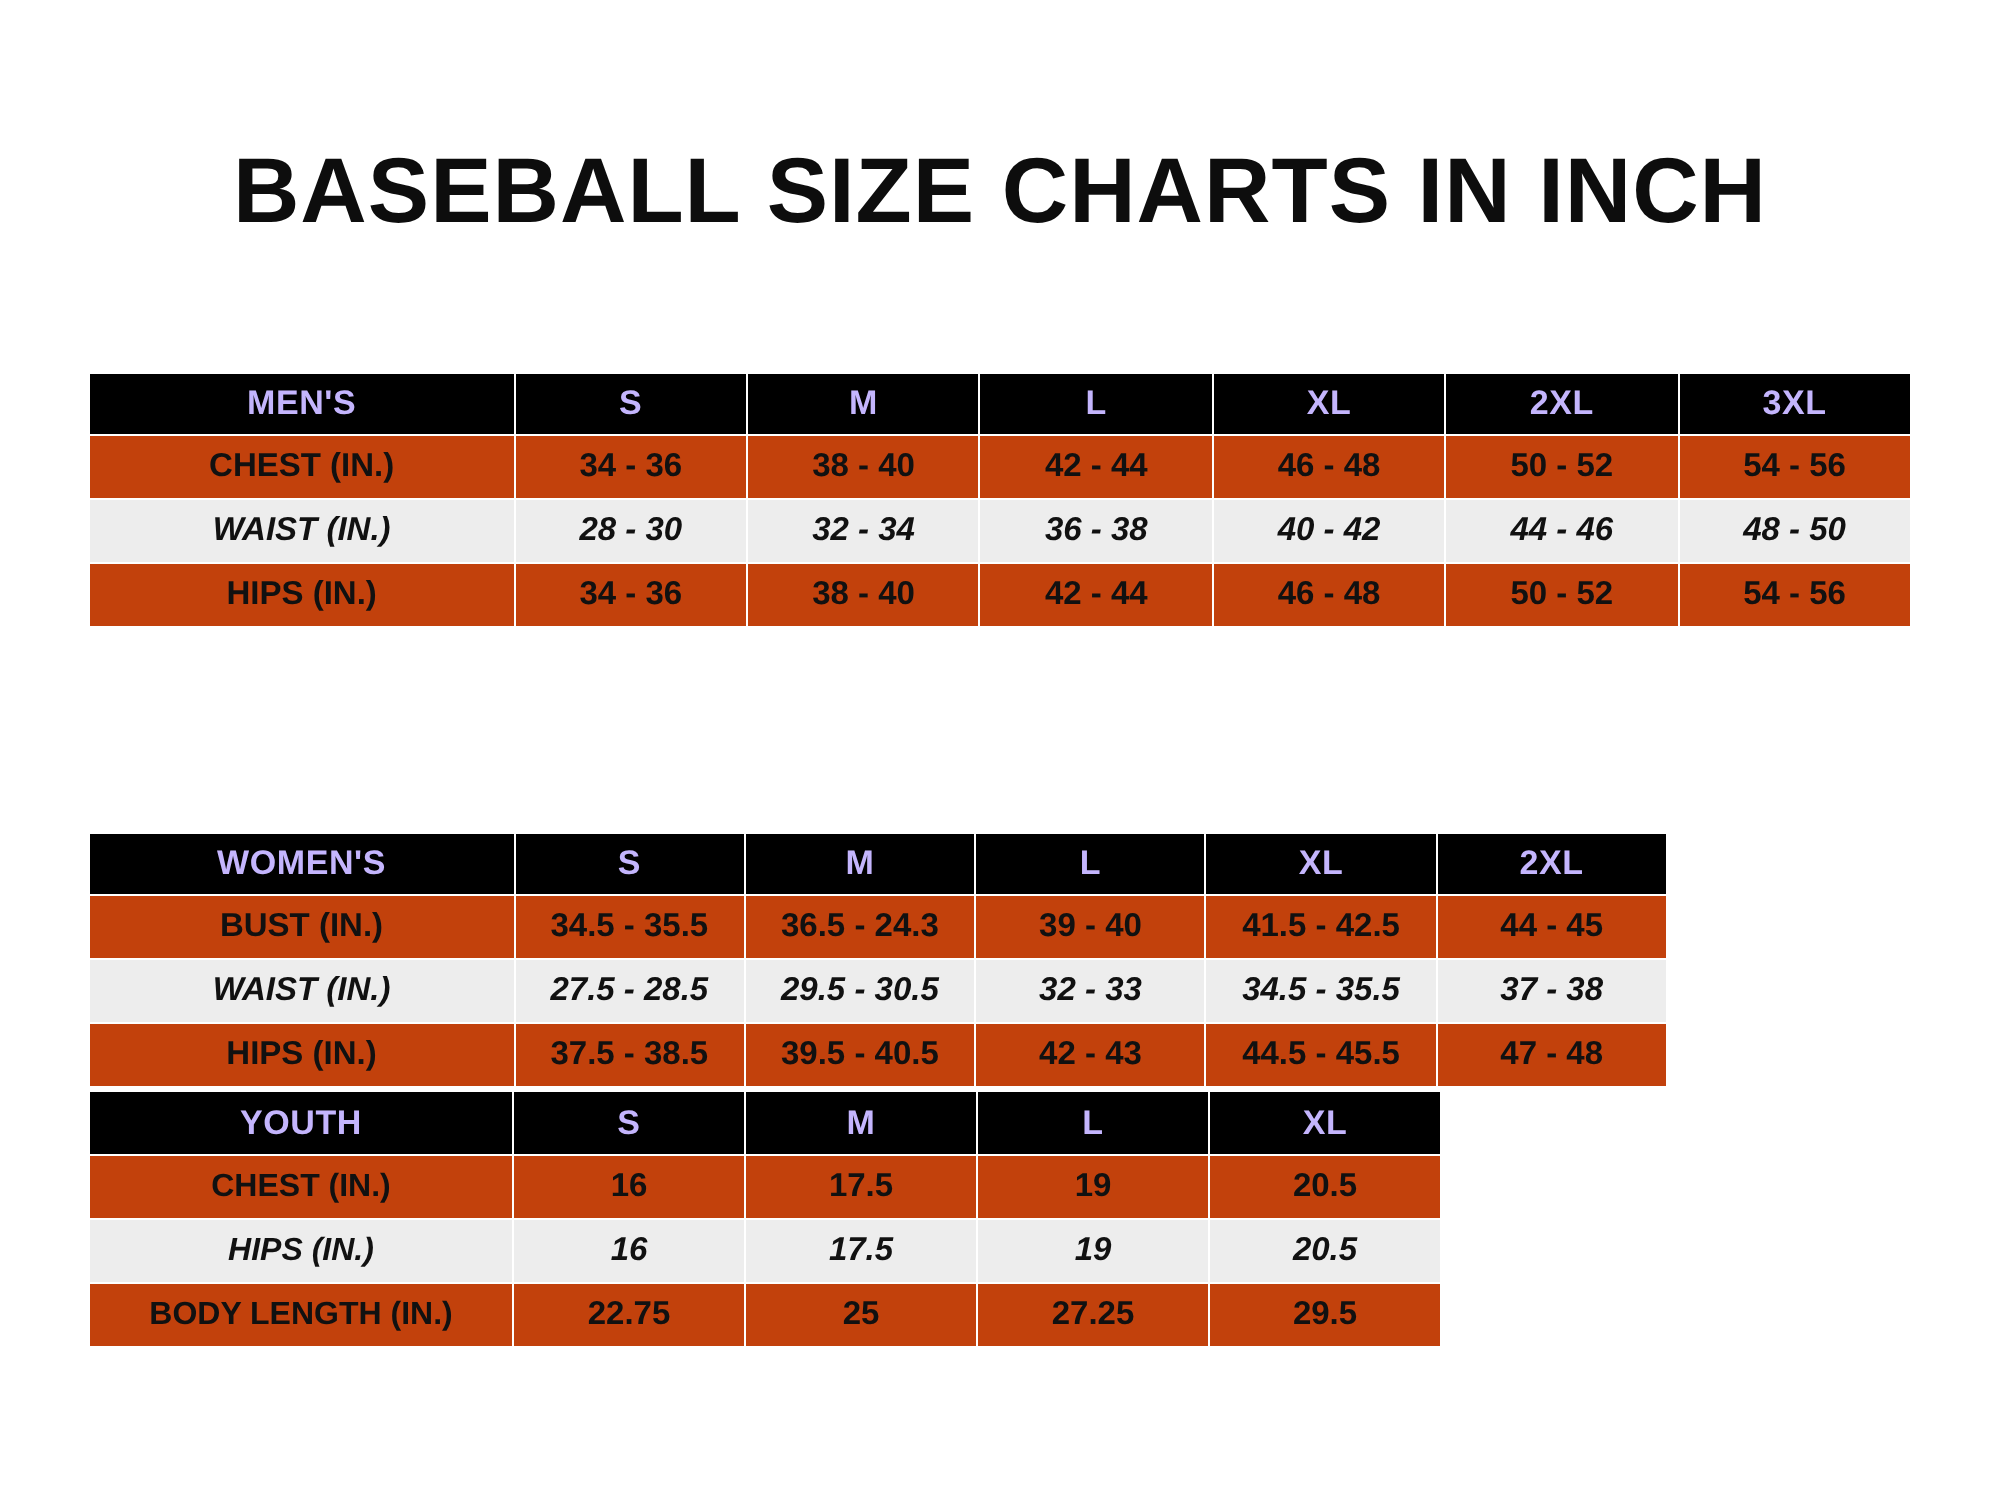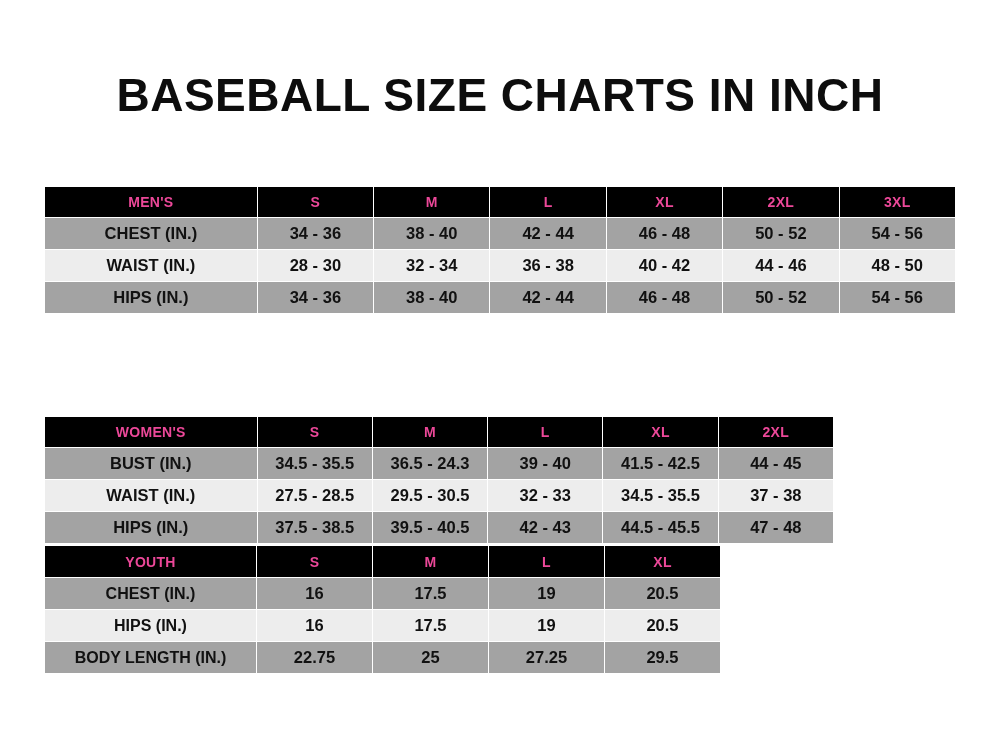--- a/index.html
+++ b/index.html
@@ -43,33 +43,34 @@
     vertical-align: middle;
     font-weight: bold;
     font-size: 16.5px;
     color: #111111;
     padding: 0;
     height: 31px;
     white-space: nowrap;
   }
   .chart thead th {
     background: #000000;
-    color: #ec4899;
-    font-size: 14px;
+    color: #c4b5fd;
+    font-size: 17px;
     height: 30px;
     letter-spacing: 0.3px;
   }
   .chart thead th.label-head {
     text-align: center;
   }
   .chart tbody tr.odd td {
-    background: #a3a3a3;
+    background: #c2410c;
   }
   .chart tbody tr.even td {
     background: #ededed;
+    font-style: italic;
   }
   .chart tbody td.rowlabel {
     background: #ffffff;
     text-align: center;
     font-size: 16.5px;
   }
   .chart tbody tr.even td.rowlabel {
     background: #ededed;
   }
 

